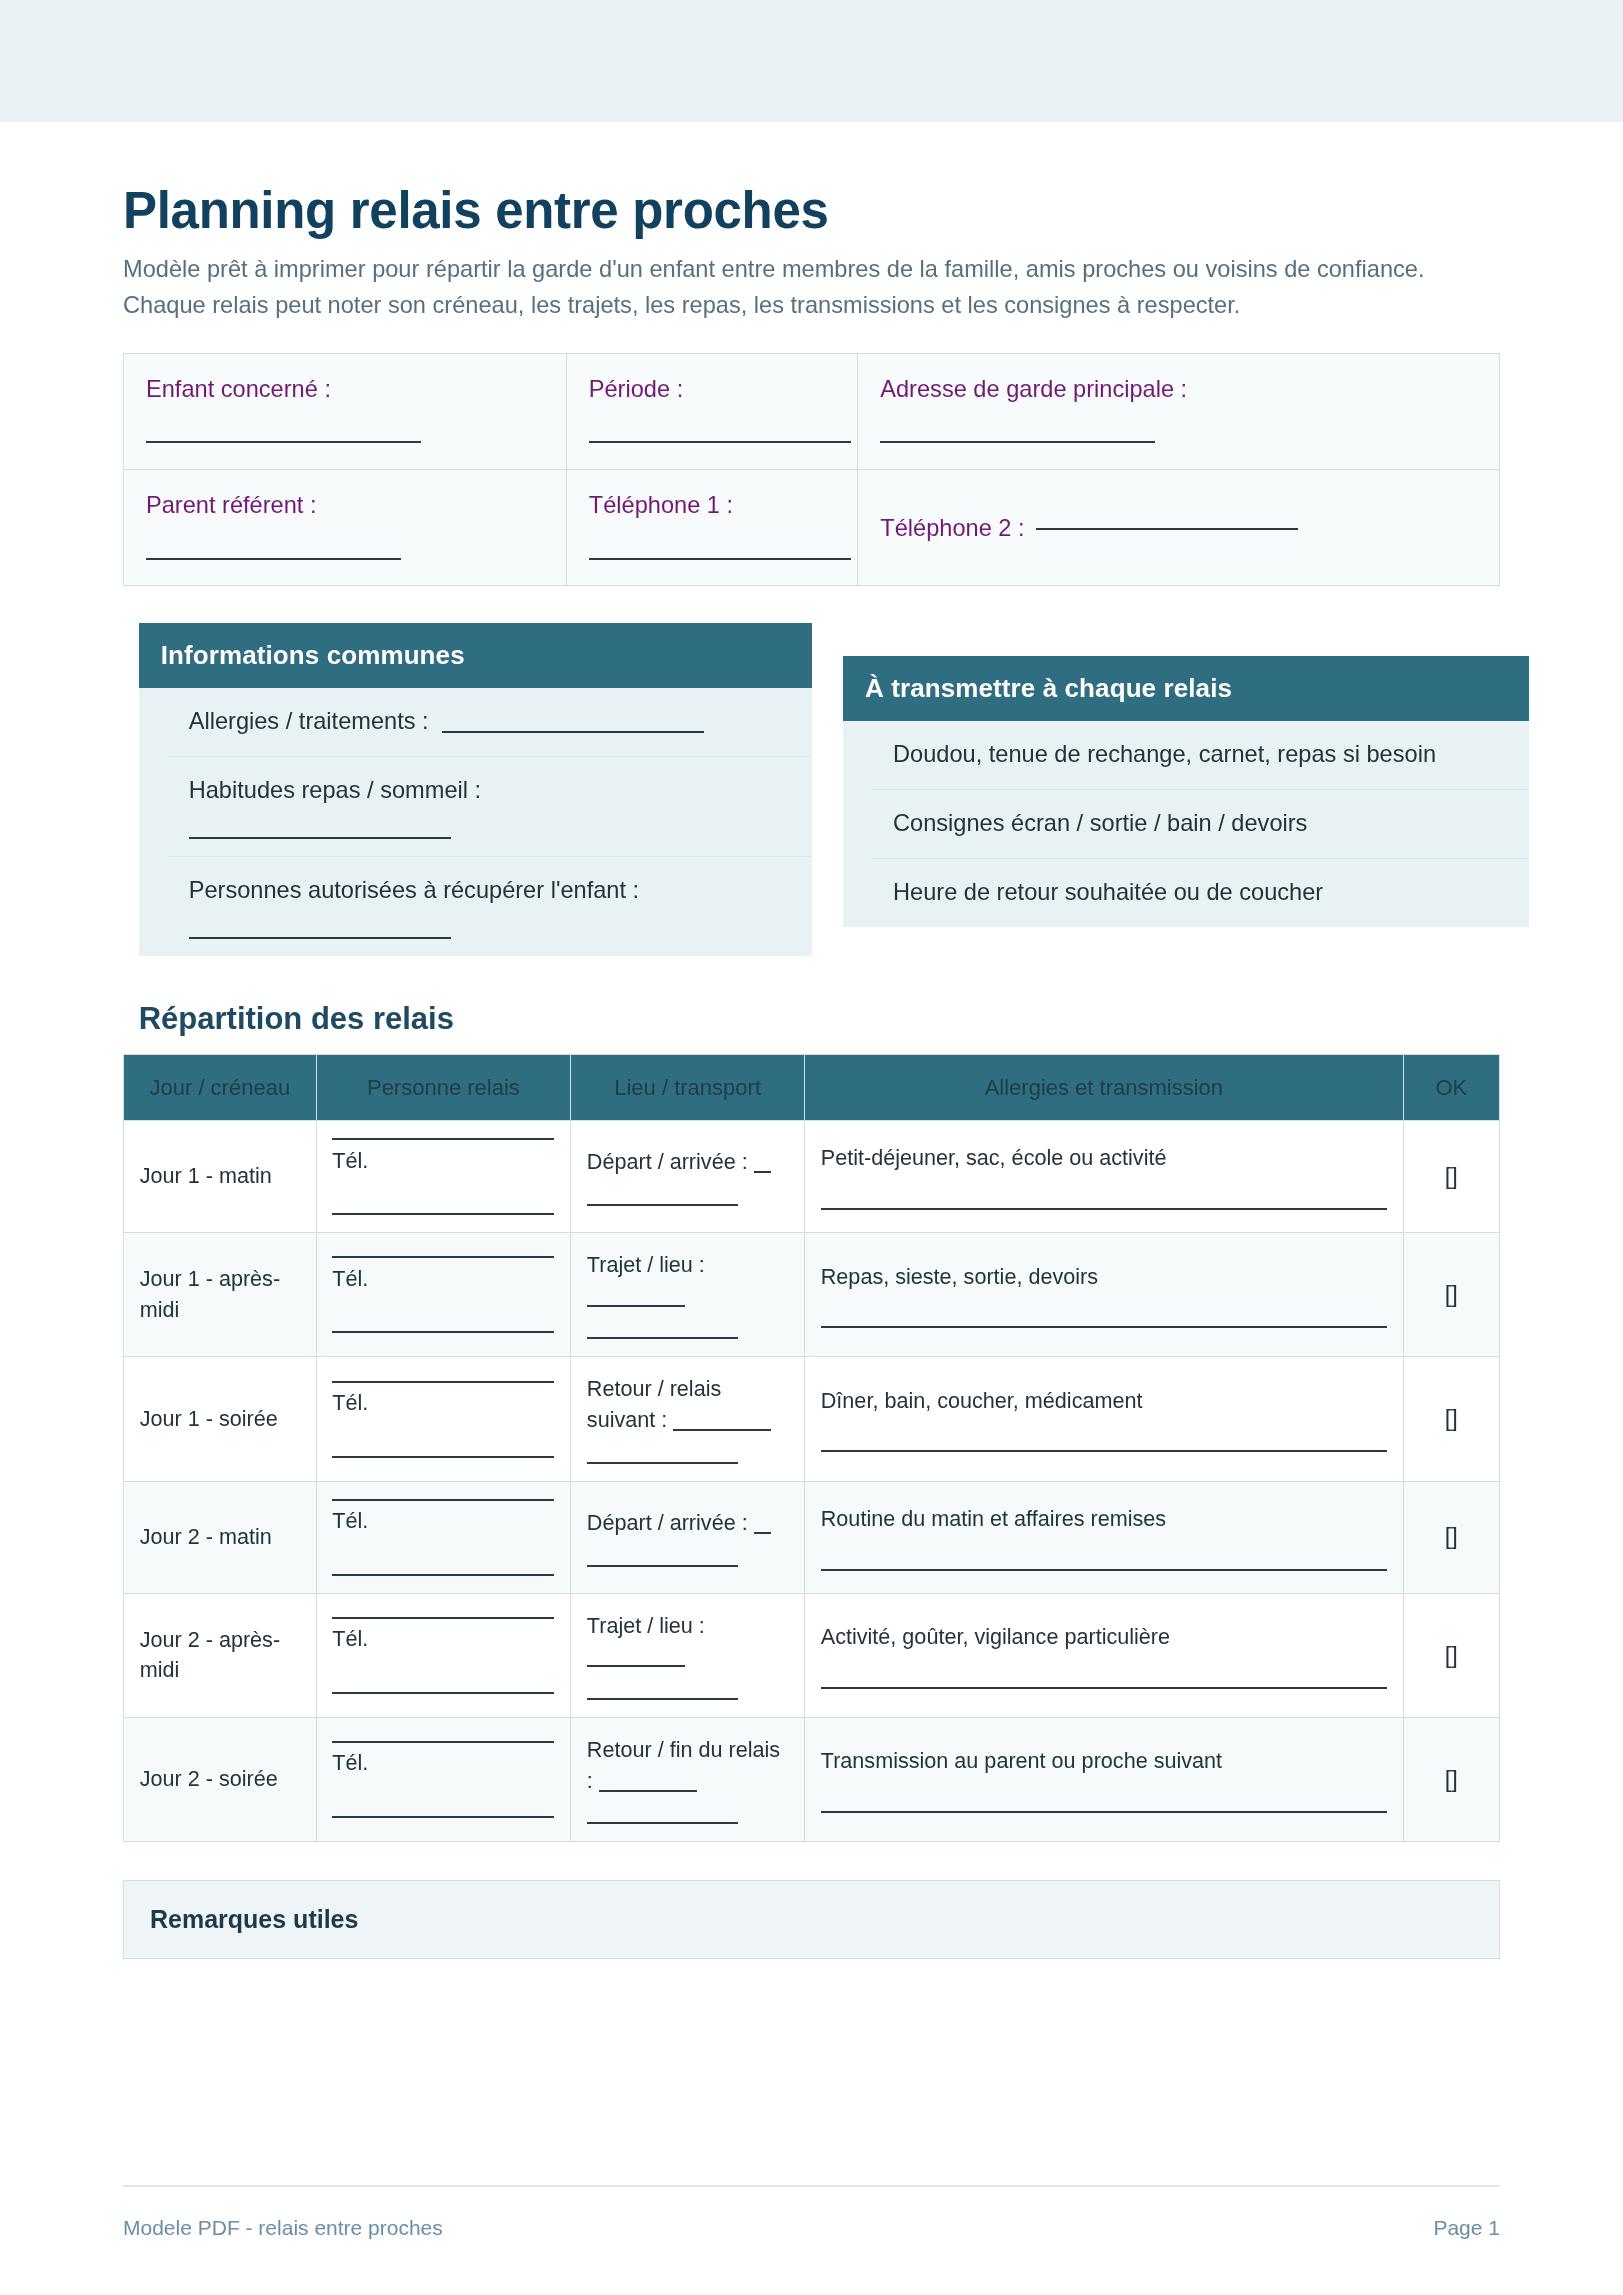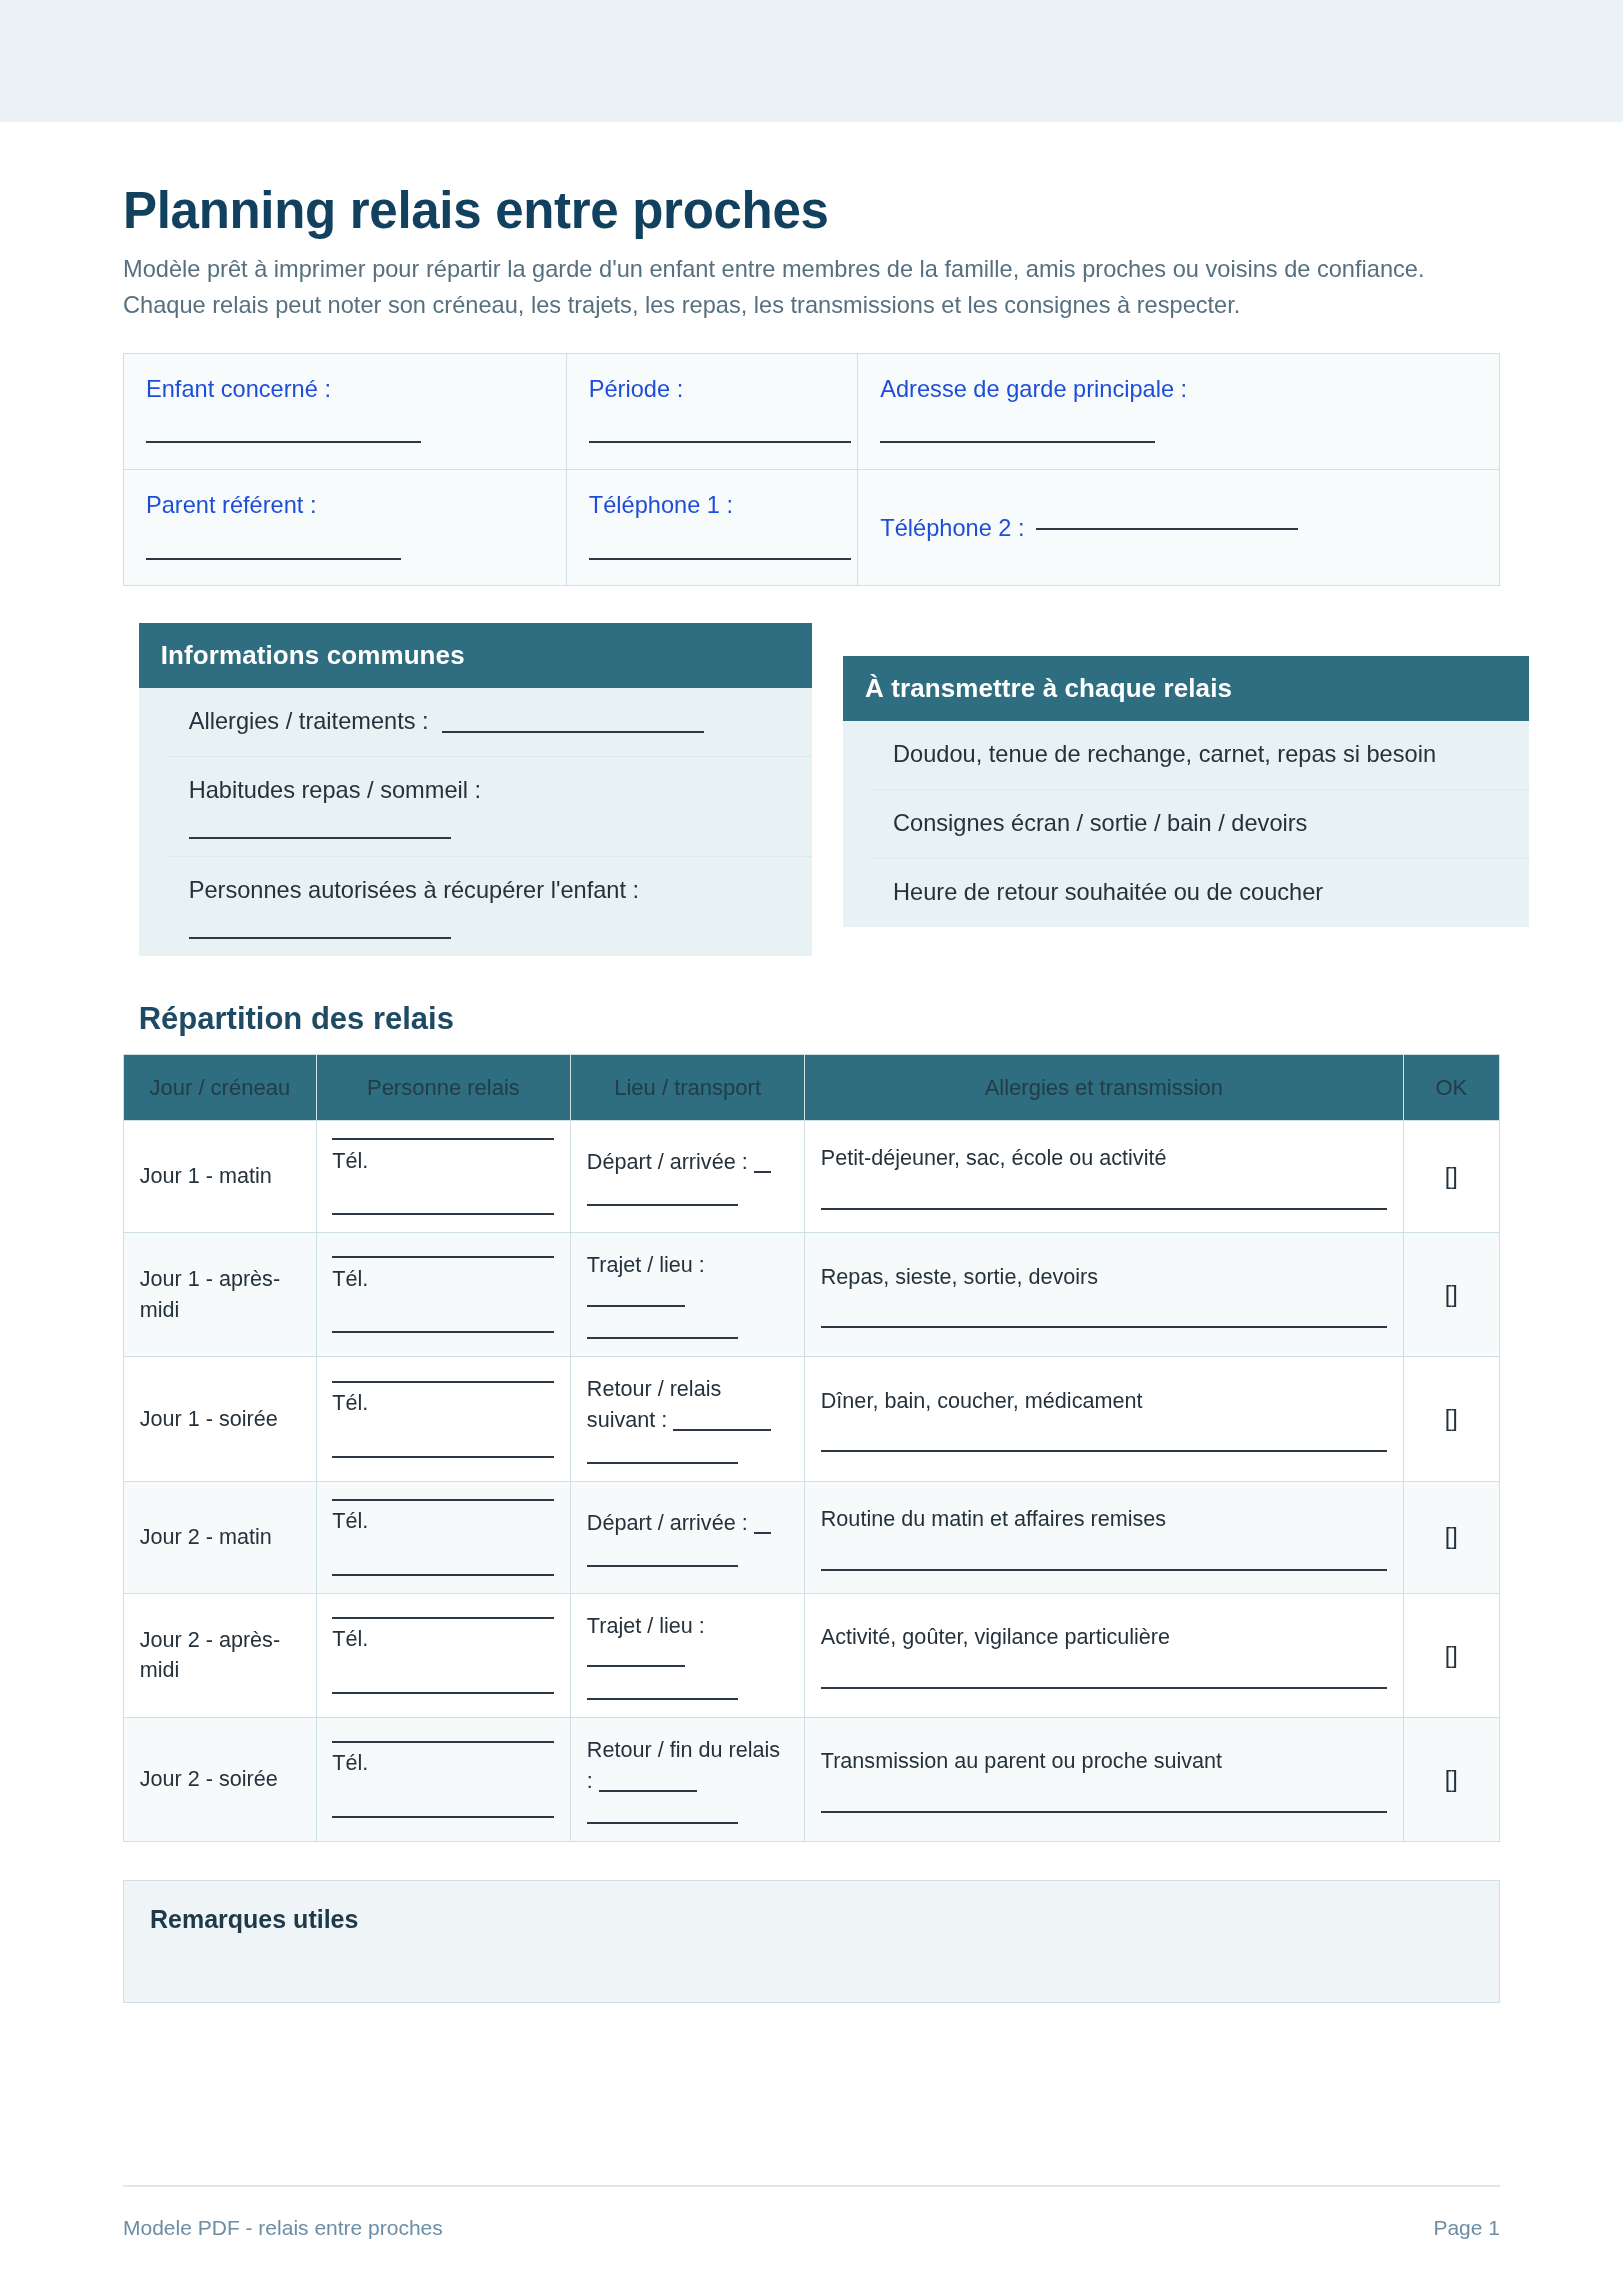--- a/index.html
+++ b/index.html
@@ -59,21 +59,21 @@
     display: grid;
     grid-template-columns: 32.2% 21.2% 46.6%;
     background: #f8fbfc;
   }
   .info-cell {
     border-right: 1.3px solid #cfdfe6;
     border-bottom: 1.3px solid #cfdfe6;
     padding: 22px 22px 19.6px 22px;
     min-height: 68px;
     font-size: 23.6px;
-    color: #1d4ed8;
+    color: #701a75;
     box-sizing: border-box;
   }
   .info-cell:nth-child(3n) { border-right: none; }
   .info-grid .info-cell:nth-last-child(-n+3) { border-bottom: none; }
   .info-cell.mid { display: flex; align-items: center; flex-wrap: wrap; }
   .rule {
     display: inline-block;
     border-bottom: 2.6px solid #2c3844;
     height: 0;
   }
@@ -216,21 +216,21 @@
     vertical-align: -3.9px;
   }
   .ok-box { font-size: 23.6px; color: #25323c; }
 
   
   .remarks {
     margin-top: 38px;
     background: #eff5f7;
     border: 1.3px solid #cfdfe6;
     padding: 23.6px 26px;
-    height: 123px;
+    height: 79px;
     box-sizing: border-box;
   }
   .remarks-title {
     font-size: 25px;
     font-weight: bold;
     color: #1e3a4a;
   }
 
   
   .footer {

